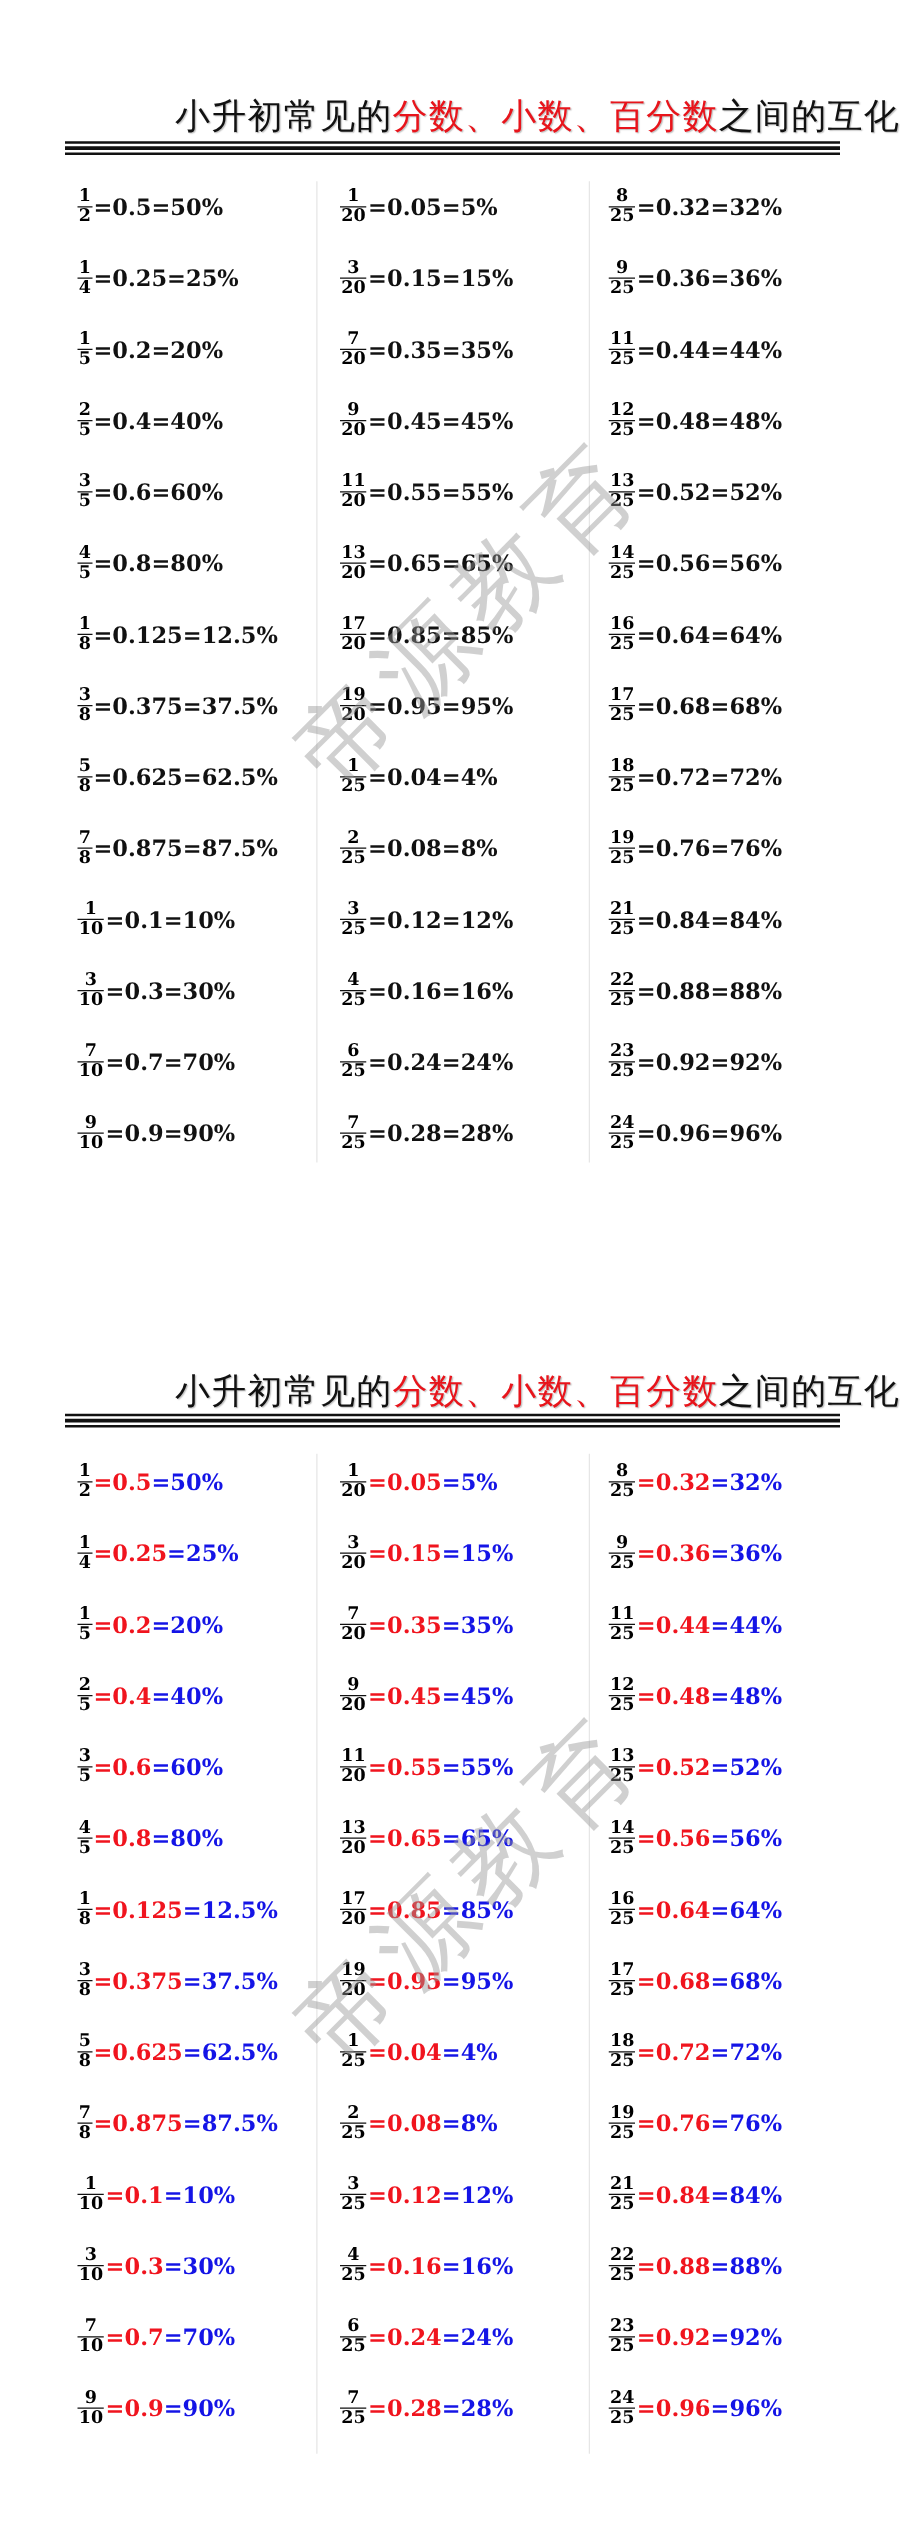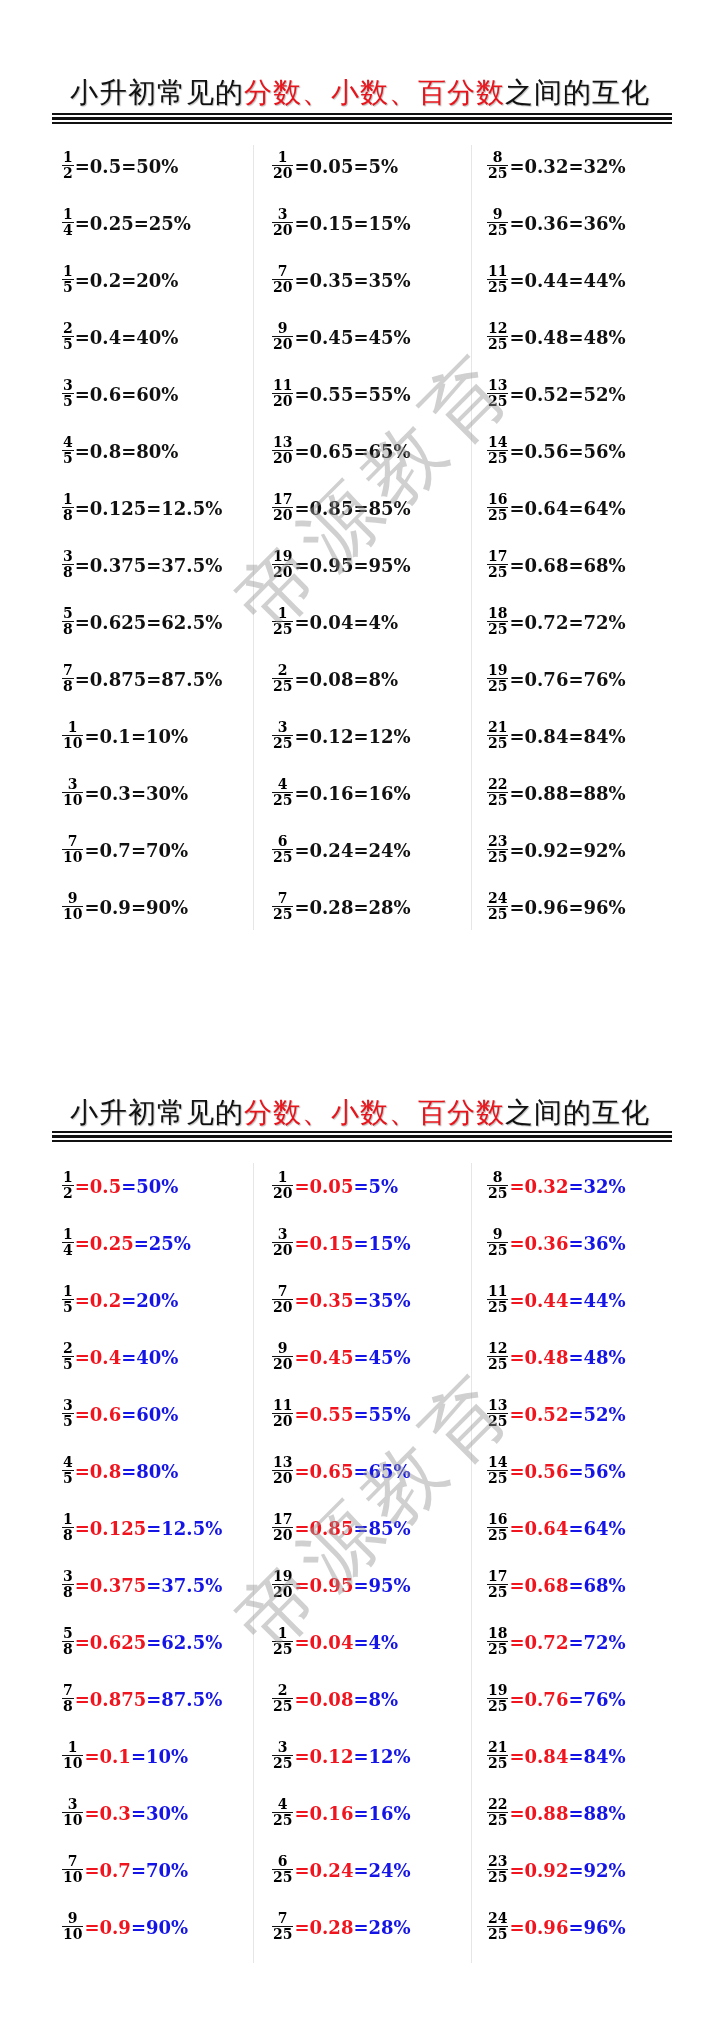--- a/index.html
+++ b/index.html
@@ -1,19 +1,19 @@
 <!DOCTYPE html>
 <html><head>
 <meta charset="utf-8">
 <style>
   html, body { margin: 0; padding: 0; background: #ffffff; }
   body { width: 720px; height: 2037px; position: relative; overflow: hidden;
          font-family: "DejaVu Serif", "Liberation Serif", serif; }
   .section { position: absolute; left: 0; width: 720px; }
-  .title { position: absolute; left: 0; width: 720px; text-align: center;
+  .title { position: absolute; left: 0; width: 720px; text-align: right;
            font-family: "DejaVu Sans", "Liberation Sans", sans-serif;
            font-size: 28px; font-weight: normal; color: #111; letter-spacing: 1px;
            text-shadow: 1px 1px 1px rgba(0,0,0,0.25); }
   .title .red { color: #e8141b; }
   .rule { position: absolute; left: 52px; width: 620px; }
   .rule div { height: 2px; background: #111; margin-bottom: 2px; }
   .rule div.thick { height: 3px; }
   .col { position: absolute; top: 0; }
   .sep { position: absolute; width: 1px; background: #e6e6e6; }
   .row { position: absolute; left: 0; height: 44px; display: flex; align-items: center;

